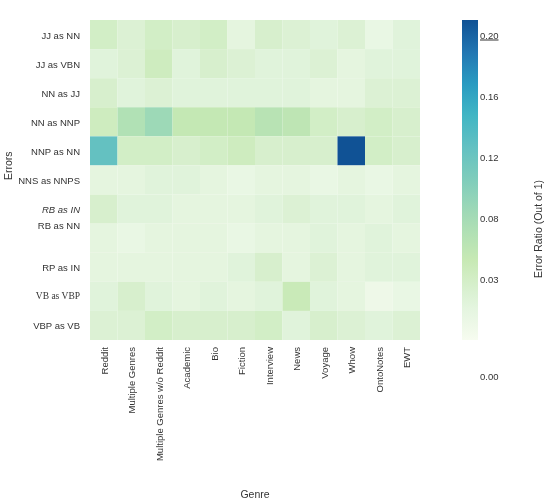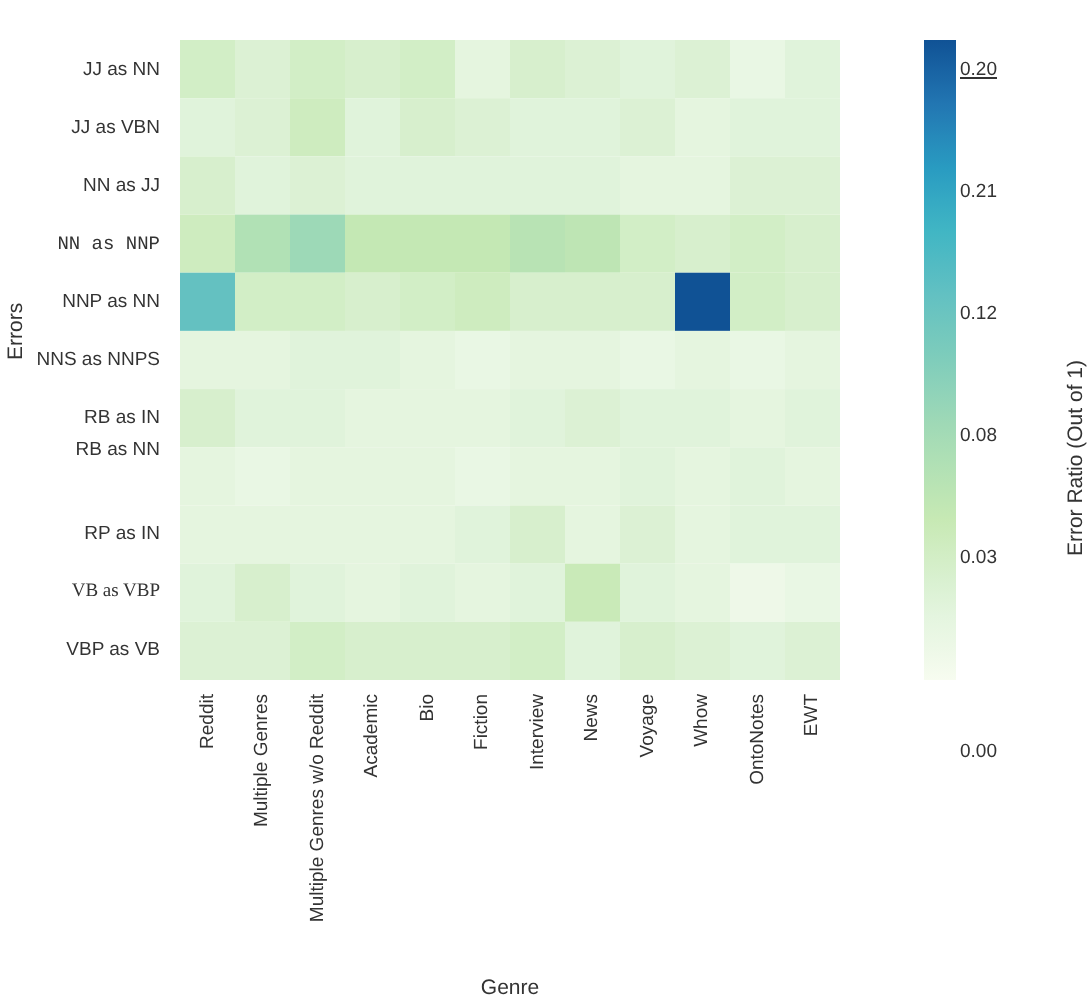--- a/index.html
+++ b/index.html
@@ -101,24 +101,24 @@
   </style>
 </head>
 <body>
 
 <div class="y-axis-title">Errors</div>
 
 <div class="y-labels">
     <div class="y-label-item" style="top: 14.5455px;">JJ as NN</div>
     <div class="y-label-item" style="top: 43.6364px; margin-left: 24px;">JJ as VBN</div>
     <div class="y-label-item" style="top: 72.7273px;">NN as JJ</div>
-    <div class="y-label-item" style="top: 101.818px; font-family: Liberation Mono, monospace;">NN as NNP</div>
+    <div class="y-label-item" style="top: 101.818px;">NN as NNP</div>
     <div class="y-label-item" style="top: 130.909px;">NNP as NN</div>
     <div class="y-label-item" style="top: 160px;">NNS as NNPS</div>
-    <div class="y-label-item" style="top: 189.091px;">RB as IN</div>
+    <div class="y-label-item" style="top: 189.091px; font-style: italic;">RB as IN</div>
     <div class="y-label-item" style="top: 205px;">RB as NN</div>
     <div class="y-label-item" style="top: 247.273px;">RP as IN</div>
     <div class="y-label-item" style="top: 276.364px; font-family: Liberation Serif, serif;">VB as VBP</div>
     <div class="y-label-item" style="top: 305.455px;">VBP as VB</div>
   </div>
 
 <div class="chart-container">
   <svg class="heatmap" viewBox="0 0 330 320" preserveAspectRatio="none">
       <rect x="0" y="0" width="27.5" height="29.09090909090909" fill="rgb(210,238,198)"></rect>
       <rect x="27.5" y="0" width="27.5" height="29.09090909090909" fill="rgb(220,241,212)"></rect>
@@ -325,17 +325,17 @@
       </defs>
       <rect x="0" y="0" width="16" height="320" fill="url(#cbgrad)"></rect>
     </svg>
 </div>
 
 <div class="colorbar-ticks">
     <div class="cb-tick" style="top: 320px; margin-top: 36px;">0.00</div>
     <div class="cb-tick" style="top: 259.048px;">0.03</div>
     <div class="cb-tick" style="top: 198.095px;">0.08</div>
     <div class="cb-tick" style="top: 137.143px;">0.12</div>
-    <div class="cb-tick" style="top: 76.1905px;">0.21</div>
+    <div class="cb-tick" style="top: 76.1905px;">0.16</div>
     <div class="cb-tick" style="top: 15.2381px; text-decoration: underline;">0.20</div>
   </div>
 
 <div class="colorbar-title">Error Ratio (Out of 1)</div>
 
 </body></html>

